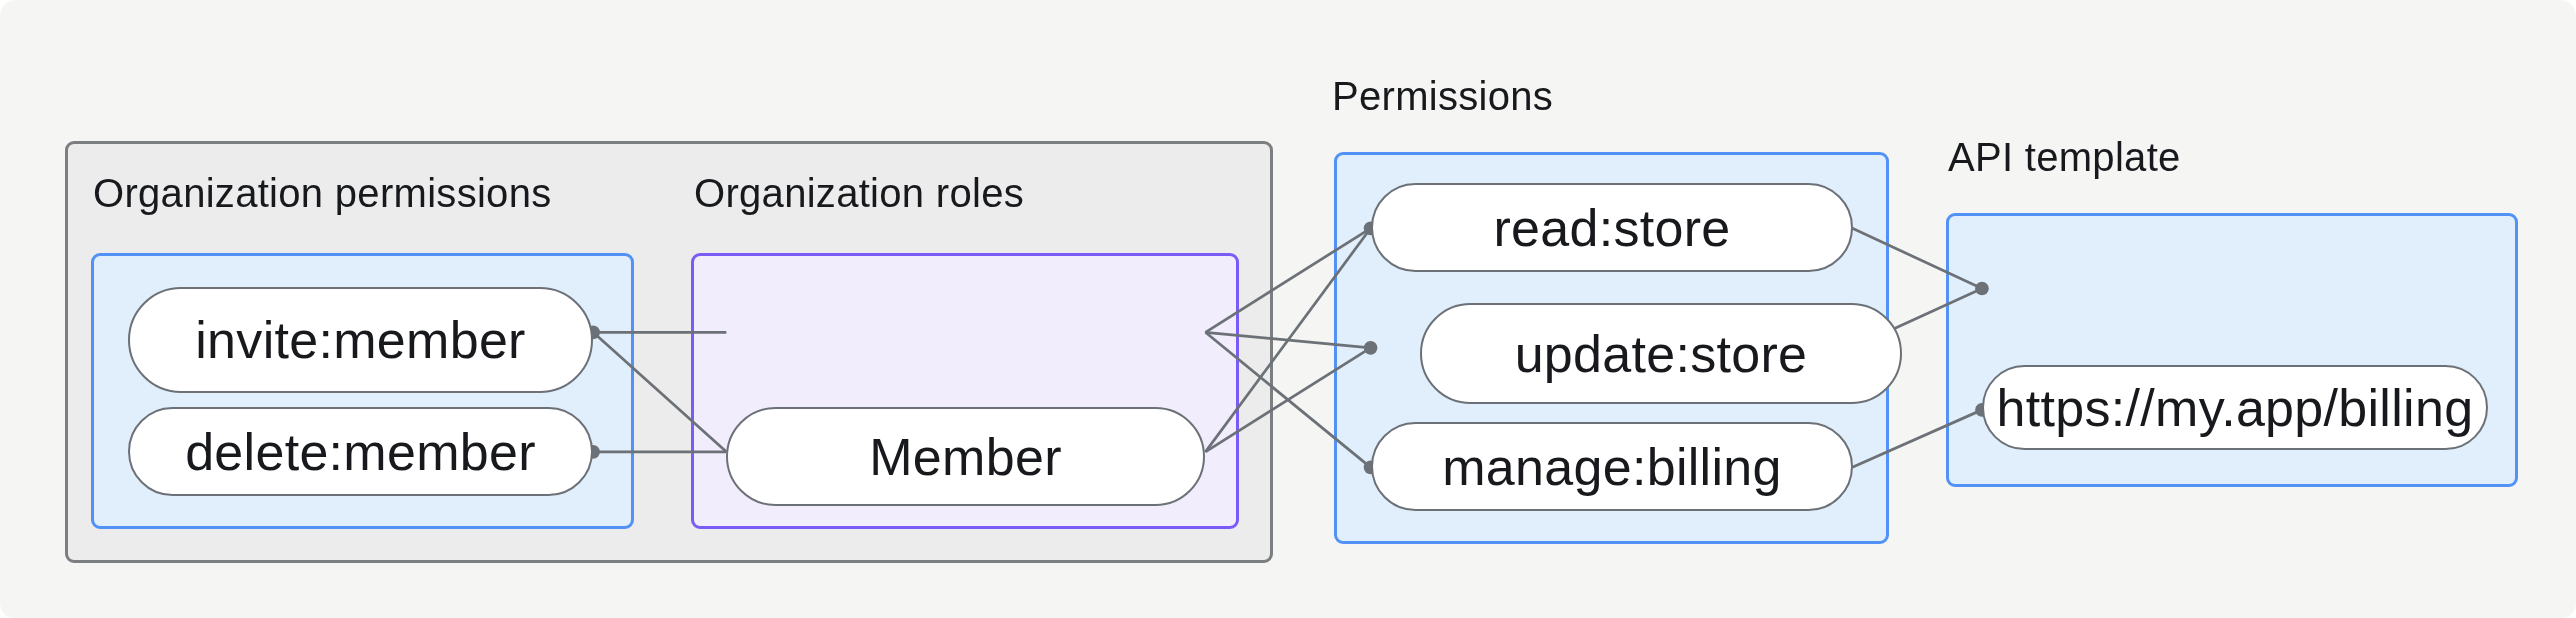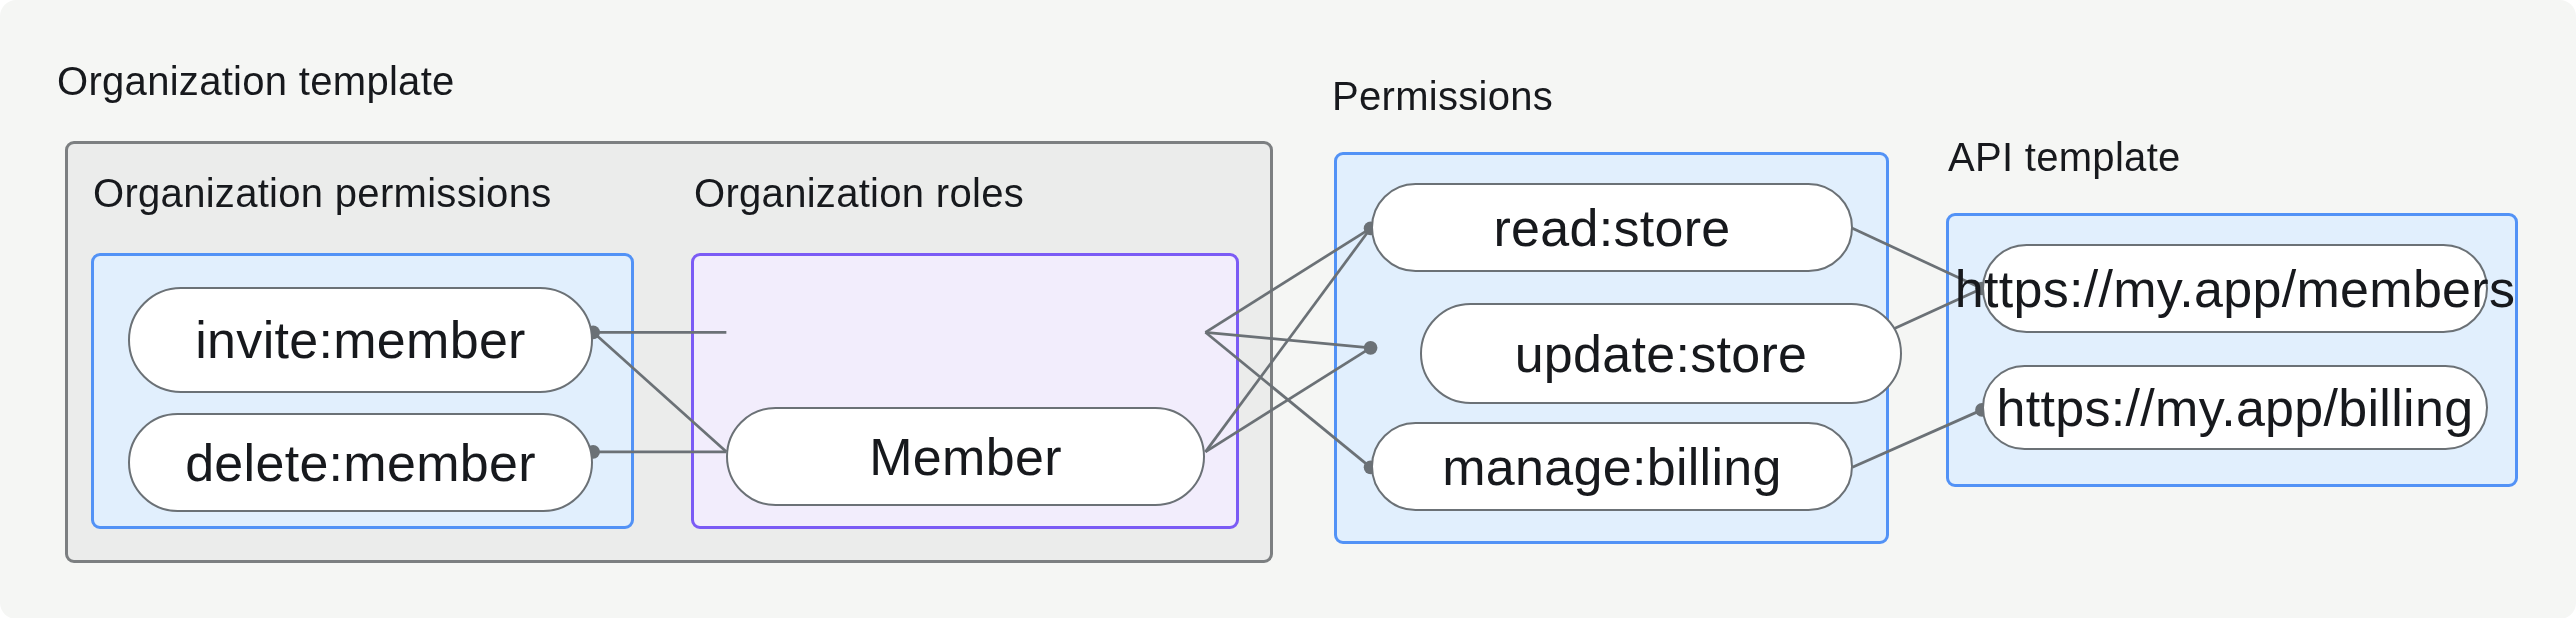--- a/index.html
+++ b/index.html
@@ -86,21 +86,20 @@
     position:absolute;
     left:0;top:0;width:2576px;height:619px;
     z-index:2;
   }
 </style>
 </head>
 <body>
 
 <div class="canvas">
 
-  <div class="section-label" id="label-org-template">Organization template</div>
 
   <div class="group-box" id="outer-box"></div>
 
   <div class="section-label" id="label-org-roles">Organization roles</div>
 
   <div class="section-label" id="label-org-permissions">Organization permissions</div>
 
   <div class="group-box" id="org-permissions-box"></div>
 
   <div class="group-box" id="org-roles-box"></div>
@@ -129,29 +128,28 @@
       <circle cx="650" cy="495" r="7.5" fill="#6b7176"></circle>
       <circle cx="1502" cy="250" r="7.5" fill="#6b7176"></circle>
       <circle cx="1502" cy="381" r="7.5" fill="#6b7176"></circle>
       <circle cx="1502" cy="512" r="7.5" fill="#6b7176"></circle>
       <circle cx="2172" cy="316" r="7.5" fill="#6b7176"></circle>
       <circle cx="2172" cy="449" r="7.5" fill="#6b7176"></circle>
     </svg>
 
   <div class="pill" style="left: 128px; top: 287px; width: 465px; height: 106px; text-align: right;">invite:member</div>
 
-  <div class="pill" style="left: 128px; top: 407px; width: 465px; height: 99px; margin-top: 6px;">delete:member</div>
+  <div class="pill" style="left: 128px; top: 407px; width: 465px; height: 89px;">delete:member</div>
 
 
   <div class="pill" style="left: 726px; top: 407px; width: 479px; height: 99px;">Member</div>
 
   <div class="pill" style="left: 1371px; top: 183px; width: 482px; height: 89px;">read:store</div>
 
   <div class="pill" style="left: 1420px; top: 303px; width: 482px; height: 101px;">update:store</div>
 
   <div class="pill" style="left: 1371px; top: 422px; width: 482px; height: 89px;">manage:billing</div>
 
-  <div class="pill" style="left: 1982px; top: 244px; width: 506px; height: 89px;">https://my.app/members</div>
 
   <div class="pill" style="left: 1982px; top: 365px; width: 506px; height: 85px;">https://my.app/billing</div>
 
 </div>
 
 
 </body></html>

